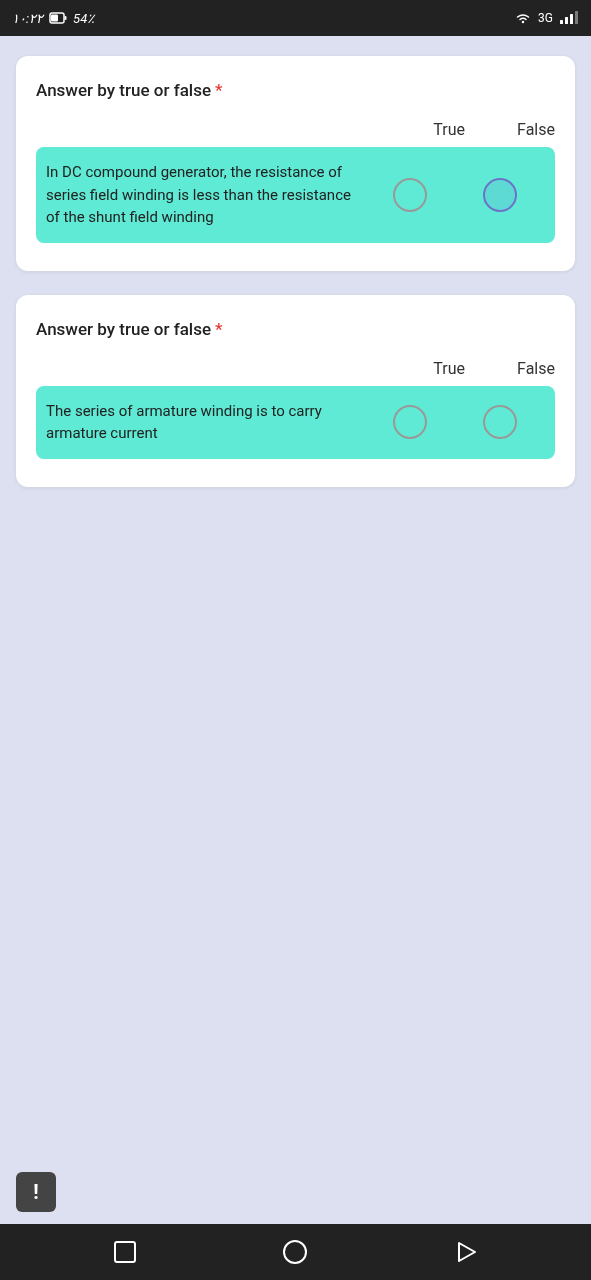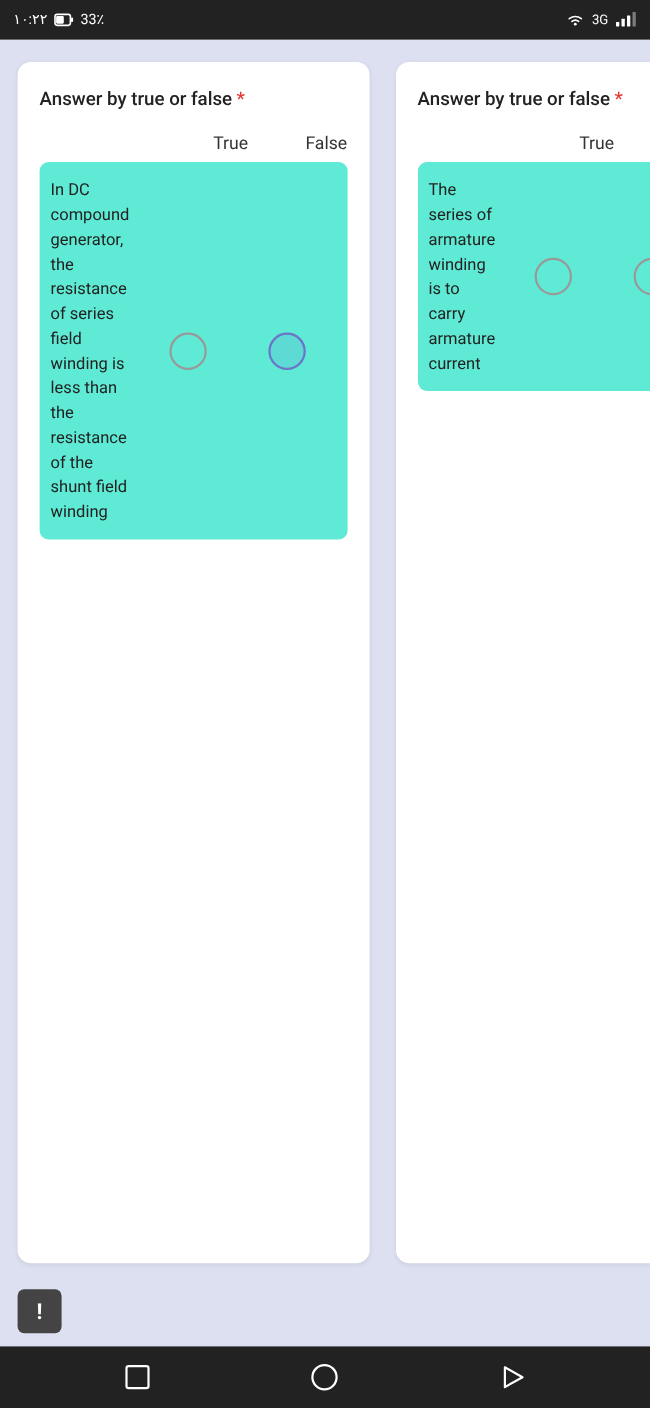--- a/index.html
+++ b/index.html
@@ -22,34 +22,35 @@
       display: flex;
       align-items: center;
       justify-content: space-between;
       padding: 0 12px;
       font-size: 13px;
     }
     .status-bar-left {
       display: flex;
       align-items: center;
       gap: 6px;
+      font-style: italic;
     }
     .status-bar-right {
       display: flex;
       align-items: center;
       gap: 6px;
       font-size: 13px;
     }
 
     
     .content-area {
       flex: 1;
       padding: 20px 16px;
       display: flex;
-      flex-direction: row;
+      flex-direction: column;
       gap: 24px;
       overflow-y: auto;
     }
 
     
     .question-card {
       background: #fff;
       border-radius: 12px;
       padding: 24px 20px 28px 20px;
       box-shadow: 0 1px 4px rgba(0,0,0,0.08);
@@ -178,21 +179,21 @@
 <body>
 
 <div class="status-bar">
   <div class="status-bar-left">
     <span>١٠:٢٢</span>
     <svg width="18" height="14" viewBox="0 0 18 14">
       <rect x="1" y="2" width="14" height="10" rx="2" stroke="white" stroke-width="1.5" fill="none"></rect>
       <rect x="15.5" y="5" width="2" height="4" rx="1" fill="white"></rect>
       <rect x="2" y="3.5" width="7" height="7" rx="1" fill="white"></rect>
     </svg>
-    <span>33٪</span>
+    <span>54٪</span>
   </div>
   <div class="status-bar-right">
     <svg width="18" height="14" viewBox="0 0 18 14">
       <path d="M9 11 L9 11" stroke="white" stroke-width="2.5" stroke-linecap="round"></path>
       <path d="M6 8.5 Q9 6 12 8.5" stroke="white" stroke-width="1.5" fill="none" stroke-linecap="round"></path>
       <path d="M3.5 6 Q9 2 14.5 6" stroke="white" stroke-width="1.5" fill="none" stroke-linecap="round"></path>
     </svg>
     <span style="font-size:12px;">3G</span>
     <svg width="20" height="14" viewBox="0 0 20 14">
       <rect x="1" y="9" width="3" height="4" rx="0.5" fill="white"></rect>

